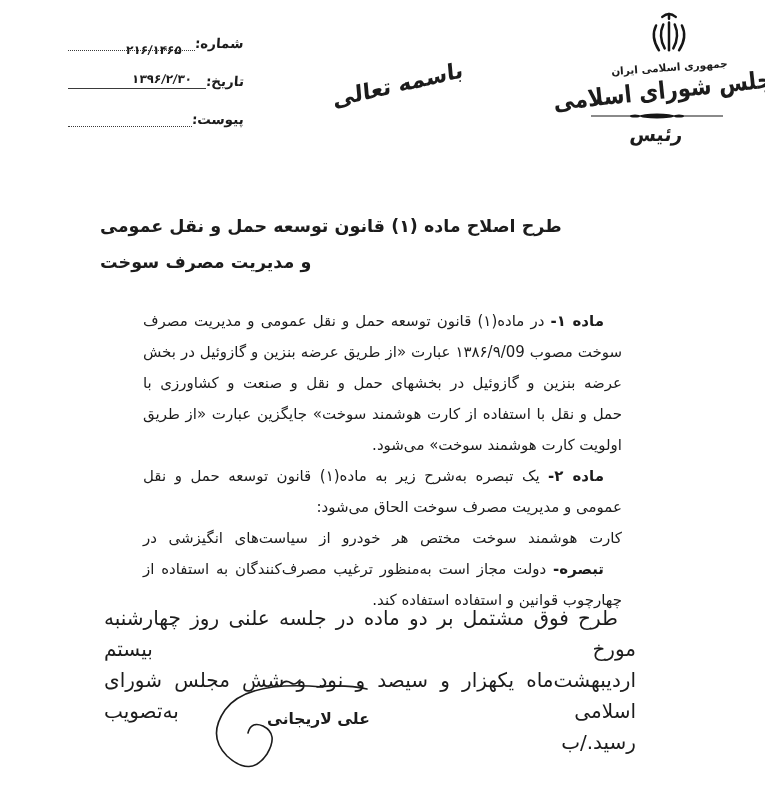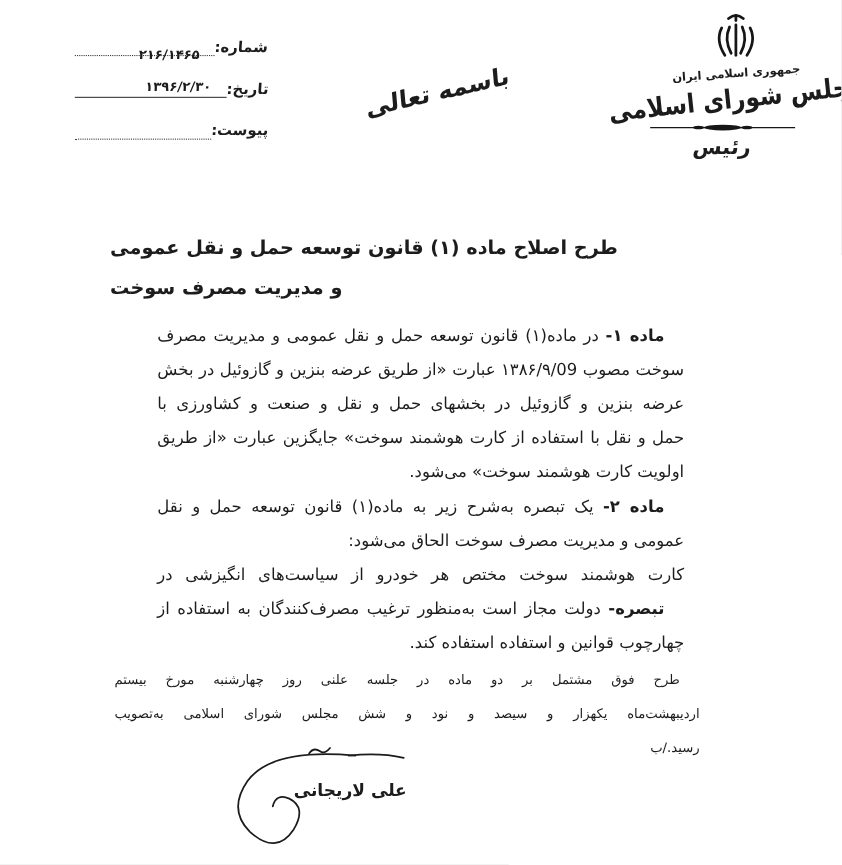--- a/index.html
+++ b/index.html
@@ -60,26 +60,26 @@
   }
 
   
   .doc-title {
     position:absolute; left:100px; top:208px; width:565px;
     text-align:left; font-weight:bold; font-size:17.5px; line-height:36px;
   }
 
   
   .doc-body {
-    position:absolute; left:143px; top:290px; width:479px;
+    position:absolute; left:143px; top:306px; width:479px;
     font-size:15px; line-height:31px;
   }
   .closing {
     position:absolute; left:104px; top:603px; width:532px;
-    font-size:12px; line-height:31px;
+    font-size:20px; line-height:31px;
   }
   .line { text-align:justify; text-align-last:justify; white-space:normal; }
   .line.last { text-align-last:right; }
   .line.indent { text-indent:18px; }
   .lead { font-weight:bold; }
 
   
   .signature {
     position:absolute; left:205px; top:676px; width:175px; height:108px;text-align:right;
   }

